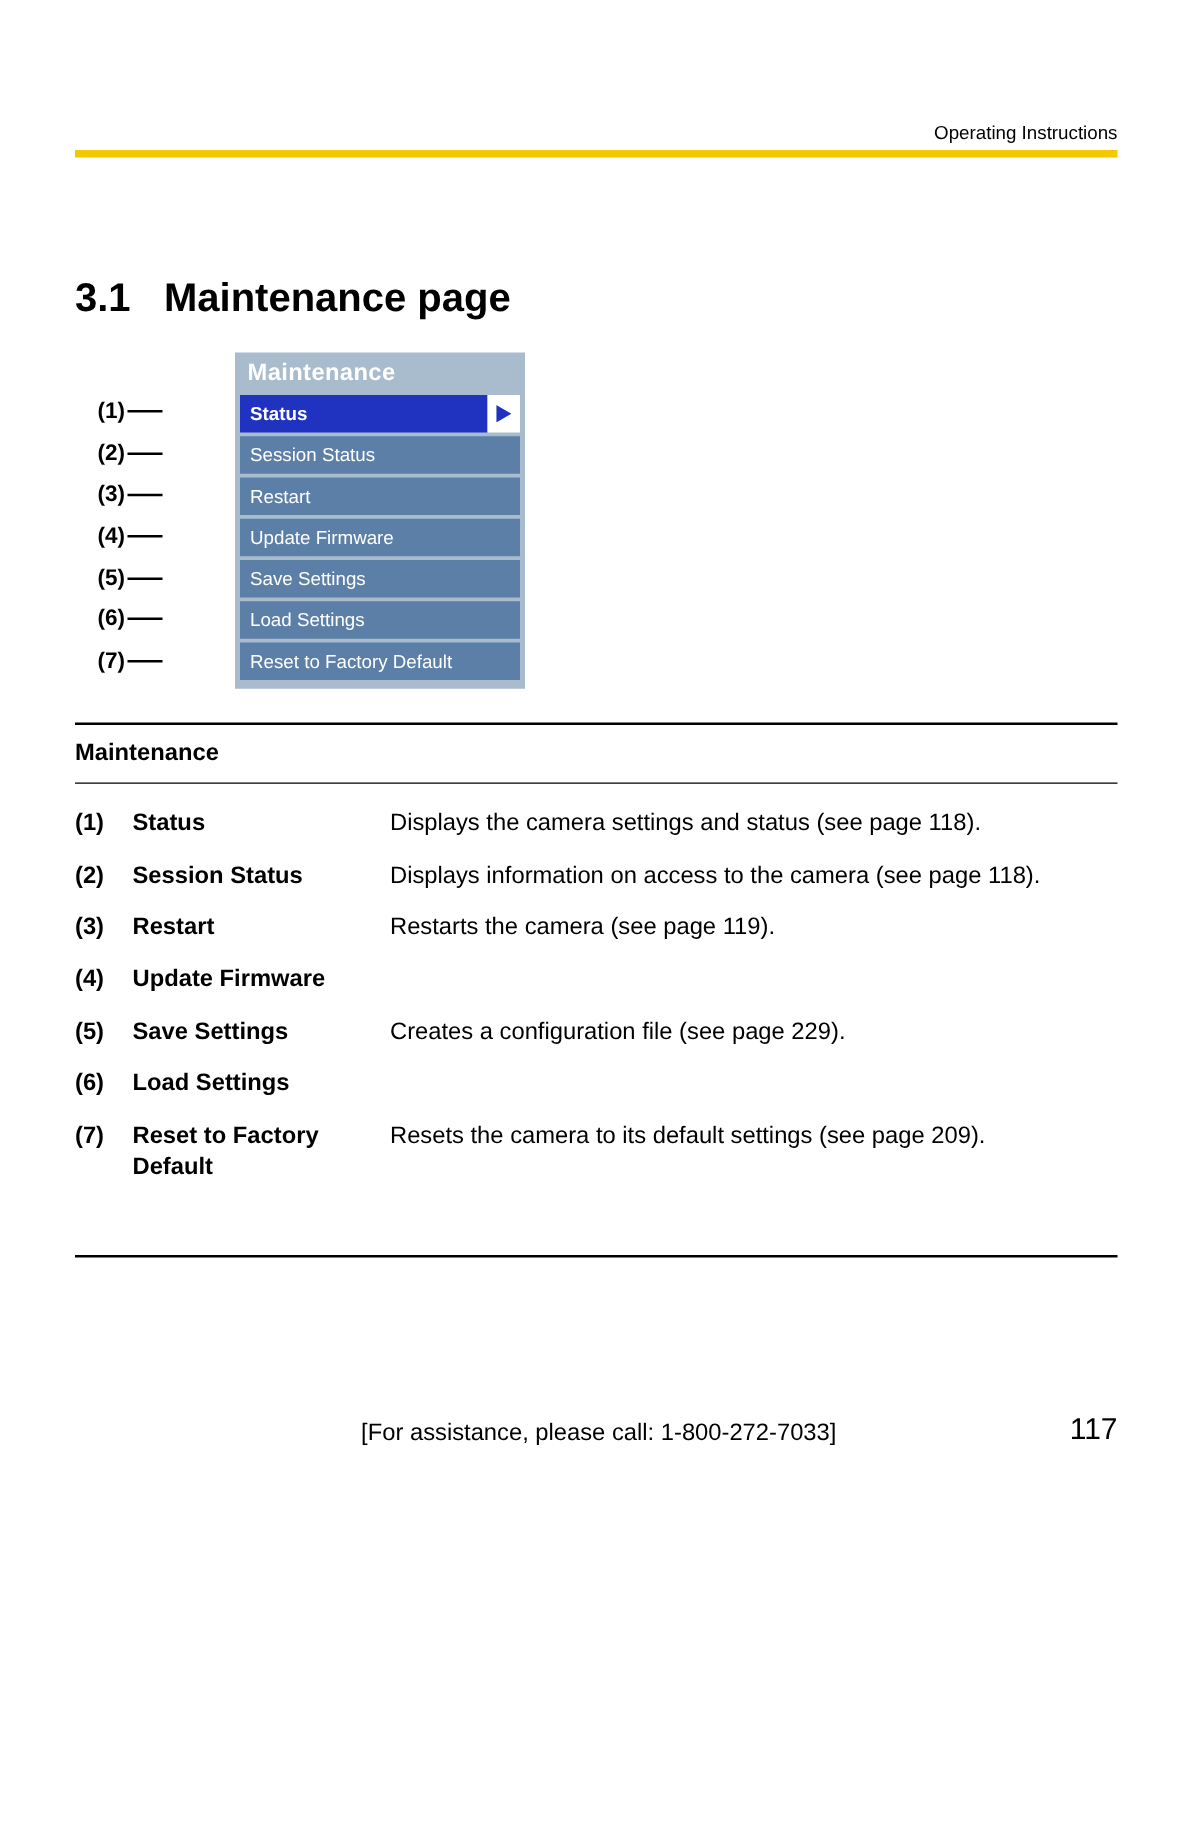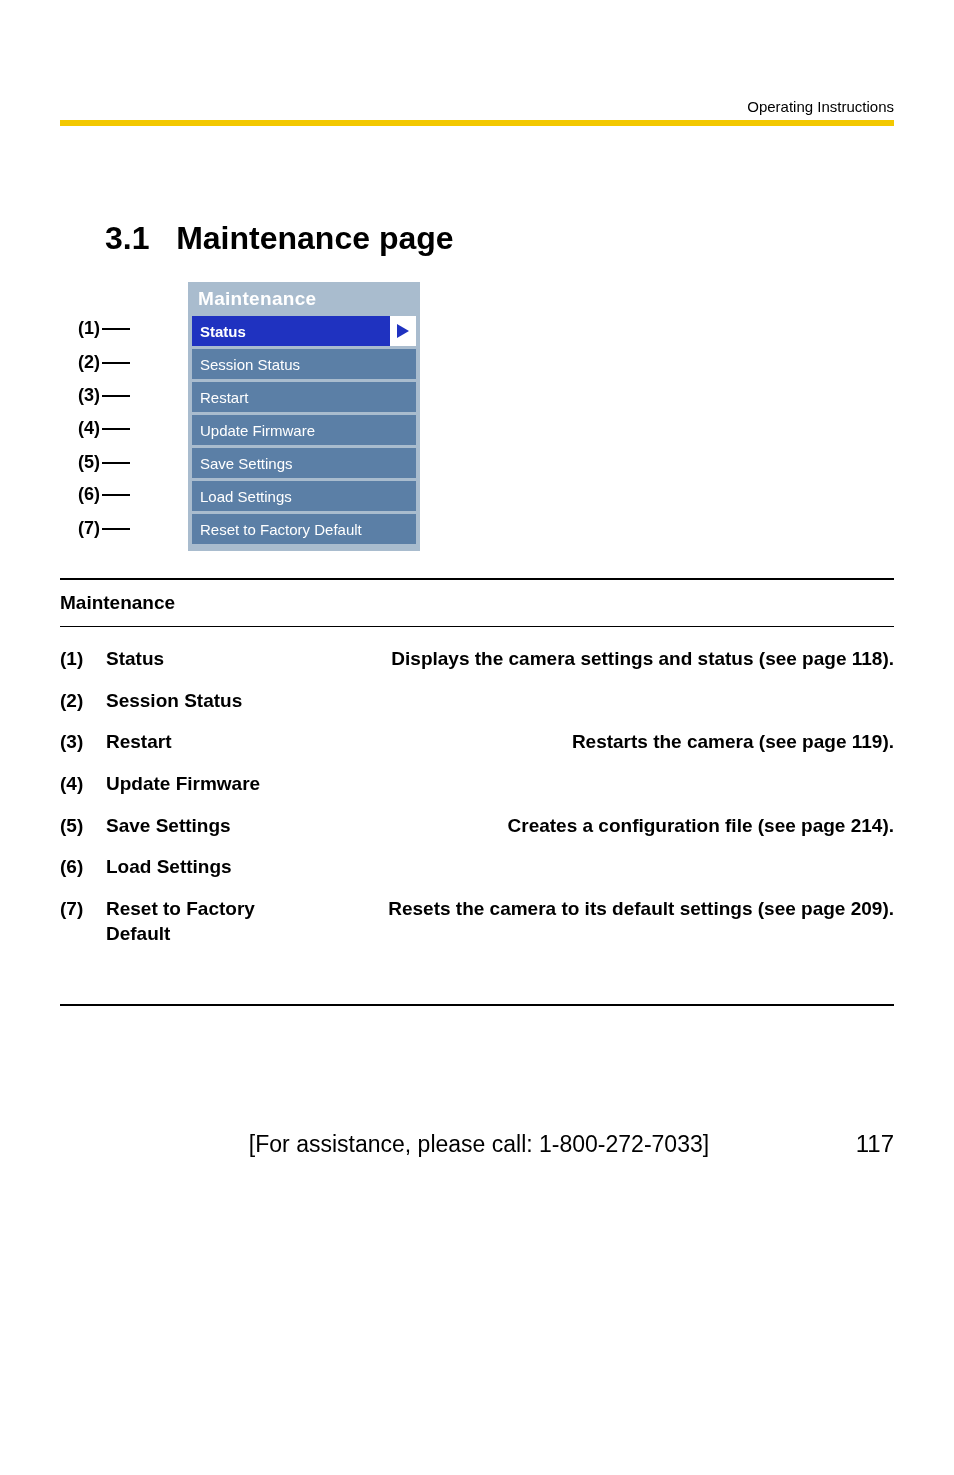--- a/index.html
+++ b/index.html
@@ -39,21 +39,20 @@
     font-size: 38px;
     font-weight: bold;
     letter-spacing: 0.5px;
   }
   .h2 {
     position: absolute;
     top: 220px;
     left: 60px;
     font-size: 32px;
     font-weight: bold;
-    margin-left: 45px;
   }
   .menu-figure {
     position: absolute;
     top: 282px;
     left: 60px;
     width: 420px;
   }
   .menu-panel {
     margin-left: 128px;
     width: 232px;
@@ -160,29 +159,29 @@
   }
   .desc-row {
     display: flex;
     align-items: flex-start;
     padding: 8px 0;
     font-size: 19px;
     line-height: 1.35;
   }
   .col-num { width: 46px; font-weight: bold; flex-shrink: 0; }
   .col-name { width: 206px; font-weight: bold; flex-shrink: 0; padding-right: 10px; }
-  .col-desc { flex: 1; font-weight: bold; text-align: right; }
+  .col-desc { flex: 1; font-weight: normal; }
 
   .footer-line {
     position: absolute;
     bottom: 53px;
     left: 4px;
     right: 0;
     text-align: center;
-    font-size: 23px;
+    font-size: 19px;
   }
   .footer-page {
     position: absolute;
     bottom: 53px;
     right: 60px;
     font-size: 24px;
   }
 </style>
 </head>
 <body>
@@ -265,34 +264,35 @@
 
   <div class="desc-table">
     <div class="desc-row">
       <div class="col-num">(1)</div>
       <div class="col-name">Status</div>
       <div class="col-desc">Displays the camera settings and status (see page 118).</div>
     </div>
     <div class="desc-row">
       <div class="col-num">(2)</div>
       <div class="col-name">Session Status</div>
+      <div class="col-desc">Displays information on access to the camera (see page 118).</div>
     </div>
     <div class="desc-row">
       <div class="col-num">(3)</div>
       <div class="col-name">Restart</div>
       <div class="col-desc">Restarts the camera (see page 119).</div>
     </div>
     <div class="desc-row">
       <div class="col-num">(4)</div>
       <div class="col-name">Update Firmware</div>
     </div>
     <div class="desc-row">
       <div class="col-num">(5)</div>
       <div class="col-name">Save Settings</div>
-      <div class="col-desc">Creates a configuration file (see page 214).</div>
+      <div class="col-desc">Creates a configuration file (see page 229).</div>
     </div>
     <div class="desc-row">
       <div class="col-num">(6)</div>
       <div class="col-name">Load Settings</div>
     </div>
     <div class="desc-row">
       <div class="col-num">(7)</div>
       <div class="col-name">Reset to Factory Default</div>
       <div class="col-desc">Resets the camera to its default settings (see page 209).</div>
     </div>

